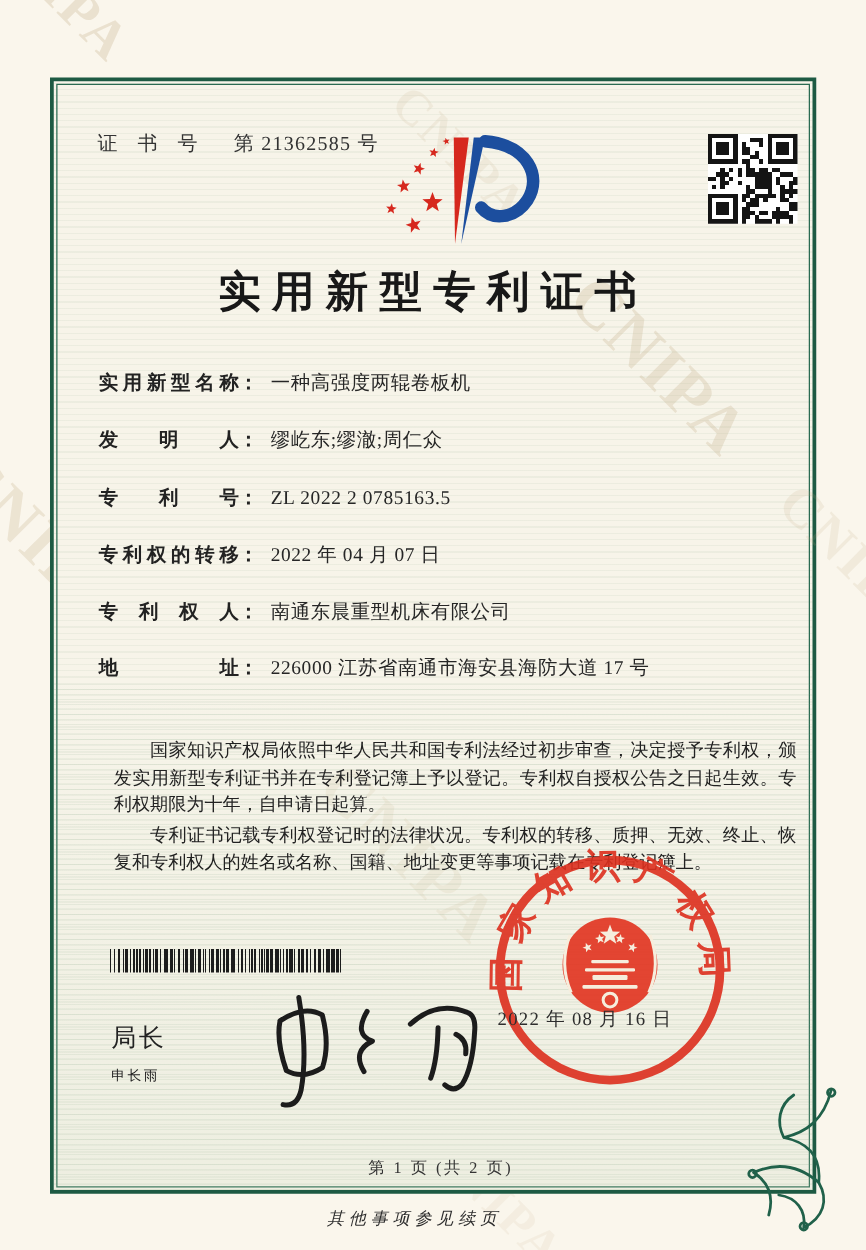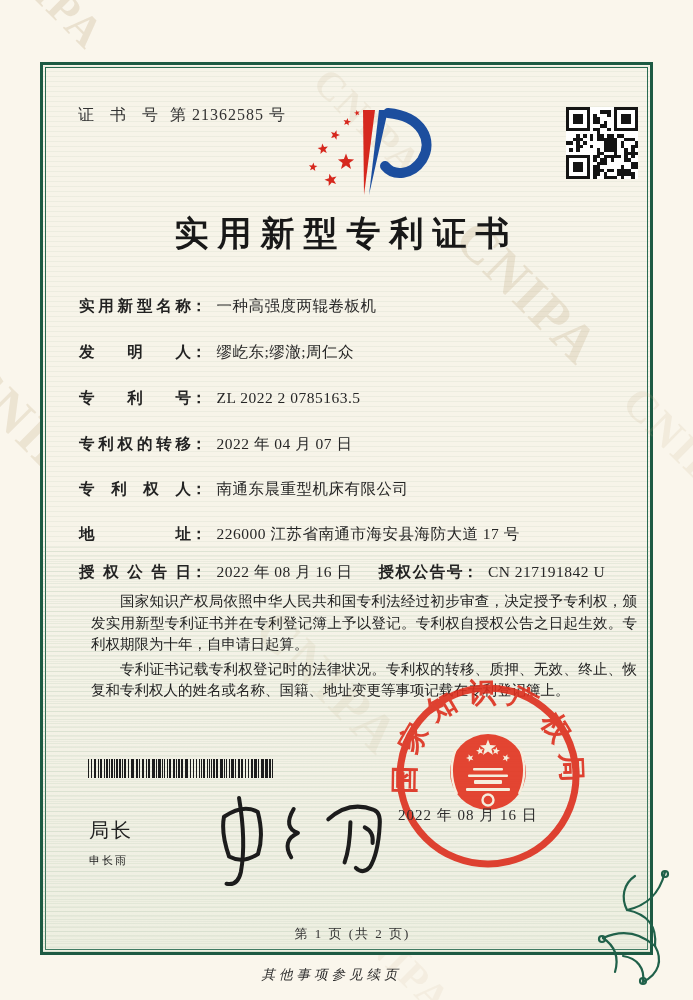--- a/index.html
+++ b/index.html
@@ -27,21 +27,21 @@
   .guilloche-bottom{
     position:absolute; left:0; right:0; bottom:0; height:46%;
     background-image:linear-gradient(rgba(190,210,185,0), rgba(190,210,185,.16)),
       repeating-linear-gradient(0deg, rgba(120,160,125,.12) 0 1px, transparent 1px 4px);
     pointer-events:none; z-index:0;
   }
   .frame .wm{ z-index:1; }
   .content{ position:absolute; inset:0; z-index:2; }
 
   .cert-no{ position:absolute; left:35px; top:40px; font-size:16px; letter-spacing:1px; color:#333; }
-  .cert-no .lbl{ letter-spacing:6px; margin-right:6px; }
+  .cert-no .lbl{ letter-spacing:6px; margin-right:23px; }
 
   .logo-svg{ position:absolute; left:258px; top:40px; }
   .qr-svg{ position:absolute; left:523px; top:42px; }
 
   .doc-title{
     position:absolute; left:0; right:0; top:146px; text-align:center;
     font-size:34px; font-weight:700; letter-spacing:9px; color:#181818;
   }
 
   .row{ position:absolute; left:36px; white-space:nowrap; font-size:15.5px; }
@@ -266,23 +266,20 @@
       </div>
       <div class="row" style="top:369px">
         <span class="f-label">专利权的转移</span><span class="f-colon">：</span><span class="f-value">2022 年 04 月 07 日</span>
       </div>
       <div class="row" style="top:414px">
         <span class="f-label">专利权人</span><span class="f-colon">：</span><span class="f-value">南通东晨重型机床有限公司</span>
       </div>
       <div class="row" style="top:459px">
         <span class="f-label">地址</span><span class="f-colon">：</span><span class="f-value">226000 江苏省南通市海安县海防大道 17 号</span>
       </div>
-      <div class="row" style="top:497px">
-        <span class="f-label">授权公告日</span><span class="f-colon">：</span><span class="f-value">2022 年 08 月 16 日</span><span class="pair2"><span class="f-label" style="width:84px">授权公告号</span><span class="f-colon">：</span><span class="f-value">CN 217191842 U</span></span>
-      </div>
 
       <div class="body-text">
         <p>国家知识产权局依照中华人民共和国专利法经过初步审查，决定授予专利权，颁发实用新型专利证书并在专利登记簿上予以登记。专利权自授权公告之日起生效。专利权期限为十年，自申请日起算。</p>
         <p>专利证书记载专利权登记时的法律状况。专利权的转移、质押、无效、终止、恢复和专利权人的姓名或名称、国籍、地址变更等事项记载在专利登记簿上。</p>
       </div>
 
       <svg class="barcode-svg" id="barcode" width="187" height="19" viewBox="0 0 187 19" shape-rendering="crispEdges">
           <rect x="0" y="0" width="1" height="19" fill="#1c1c1c"></rect>
           <rect x="3" y="0" width="1" height="19" fill="#1c1c1c"></rect>
           <rect x="6" y="0" width="2" height="19" fill="#1c1c1c"></rect>

